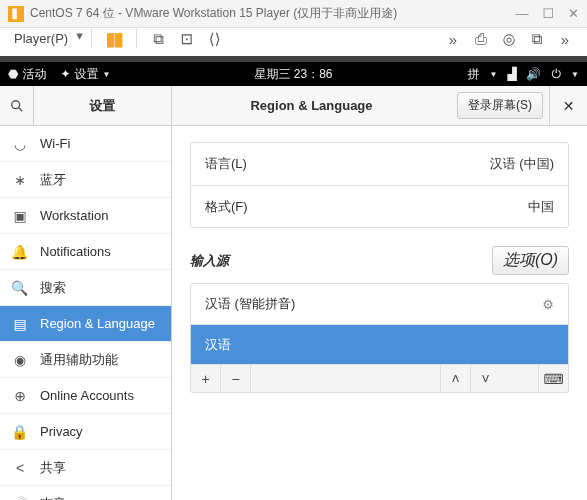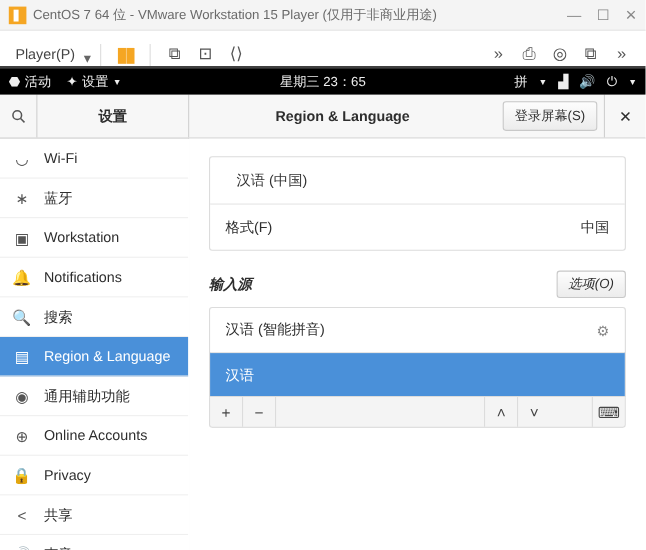--- a/index.html
+++ b/index.html
@@ -6,21 +6,21 @@
   body { width: 587px; height: 500px; background: #fff; font-size: 13px; color: #2e2e2e; overflow: hidden; }
 
   
   .vm-title { height: 28px; display: flex; align-items: center; padding: 0 8px; background: #f4f4f4; border-bottom: 1px solid #e0e0e0; color: #6a6a6a; }
   .vm-title .logo { width: 16px; height: 16px; background: #f5a623; margin-right: 6px; display: flex; align-items: center; justify-content: center; font-size: 9px; color: #fff; }
   .vm-title .title { flex: 1; font-size: 12px; }
   .vm-title .win-ctl { display: flex; gap: 14px; }
   .vm-title .win-ctl span { color: #888; font-size: 13px; }
 
   
-  .vm-toolbar { height: 34px; display: flex; align-items: flex-end; padding: 0 8px; background: #fff; border-bottom: 2px solid #404040; }
+  .vm-toolbar { height: 34px; display: flex; align-items: flex-start; padding: 0 8px; background: #fff; border-bottom: 6px solid #404040; }
   .vm-toolbar .player-btn { font-size: 13px; padding: 3px 6px; color: #444; }
   .vm-toolbar .sep { width: 1px; height: 20px; background: #ddd; margin: 0 8px; }
   .vm-toolbar .tb-icon { width: 22px; height: 22px; display: flex; align-items: center; justify-content: center; color: #555; margin: 0 3px; font-size: 15px; }
   .vm-toolbar .pause { color: #f5a623; font-weight: bold; letter-spacing: -2px; font-size: 18px; }
   .vm-toolbar .spacer { flex: 1; }
 
   
   .gnome-top { height: 24px; background: #000; display: flex; align-items: center; color: #eee; font-size: 12px; padding: 0 8px; }
   .gnome-top .act { margin-right: 14px; display: flex; align-items: center; gap: 4px; }
   .gnome-top .center { position: absolute; left: 50%; transform: translateX(-50%); }
@@ -47,21 +47,21 @@
   
   .panel { flex: 1; padding: 16px 18px; background: #fff; overflow-y: auto; }
   .card { border: 1px solid #dcdcdc; border-radius: 3px; background: #fff; margin-bottom: 18px; }
   .row { height: 42px; display: flex; align-items: center; padding: 0 14px; }
   .row + .row { border-top: 1px solid #e5e5e5; }
   .row .label { flex: 1; }
   .row .value { color: #333; margin-left: 10px; }
 
   .section-head { display: flex; align-items: center; margin: 6px 0 8px; font-style: italic; }
   .section-head .title { font-weight: 600; flex: 1; }
-  .small-btn { padding: 3px 10px; border: 1px solid #c8c8c8; border-radius: 3px; background: linear-gradient(#fdfdfd,#ececec); font-size: 12px; }
+  .small-btn { padding: 3px 10px; border: 1px solid #c8c8c8; border-radius: 3px; background: linear-gradient(#fdfdfd,#ececec); font-size: 16px; }
 
   .input-list { border: 1px solid #dcdcdc; border-radius: 3px 3px 0 0; background: #fff; }
   .il-row { height: 40px; display: flex; align-items: center; padding: 0 14px; }
   .il-row.selected { background: #4a90d9; color: #fff; }
   .il-row + .il-row { border-top: 1px solid #e5e5e5; }
   .il-row .il-icon { margin-left: auto; color: #888; }
 
   .il-toolbar { display: flex; border: 1px solid #dcdcdc; border-top: none; height: 28px; background: #f4f4f4; border-radius: 0 0 3px 3px; }
   .il-toolbar .btn { width: 30px; display: flex; align-items: center; justify-content: center; border-right: 1px solid #dcdcdc; font-size: 14px; color: #444; }
   .il-toolbar .spacer { flex: 1; }
@@ -102,21 +102,21 @@
 <div class="gnome-top" style="position:relative;">
   <div class="act">
     <span>⬣</span>
     <span>活动</span>
   </div>
   <div class="act">
     <span>✦</span>
     <span>设置</span>
     <span style="font-size:8px">▼</span>
   </div>
-  <div class="center">星期三 23：65</div>
+  <div class="center">星期三 23：86</div>
   <div class="right">
     <span>拼</span>
     <span style="font-size:8px">▼</span>
     <span>▟</span>
     <span>🔊</span>
     <span>⏻</span>
     <span style="font-size:8px">▼</span>
   </div>
 </div>
 
@@ -178,20 +178,21 @@
     </div>
     <div class="sb-item">
       <span class="sb-icon">🔊</span>
       <span>声音</span>
     </div>
   </div>
 
   <div class="panel">
     <div class="card">
       <div class="row">
+        <span class="label">语言(L)</span>
         <span class="value">汉语 (中国)</span>
       </div>
       <div class="row">
         <span class="label">格式(F)</span>
         <span class="value">中国</span>
       </div>
     </div>
 
     <div class="section-head">
       <span class="title">输入源</span>

